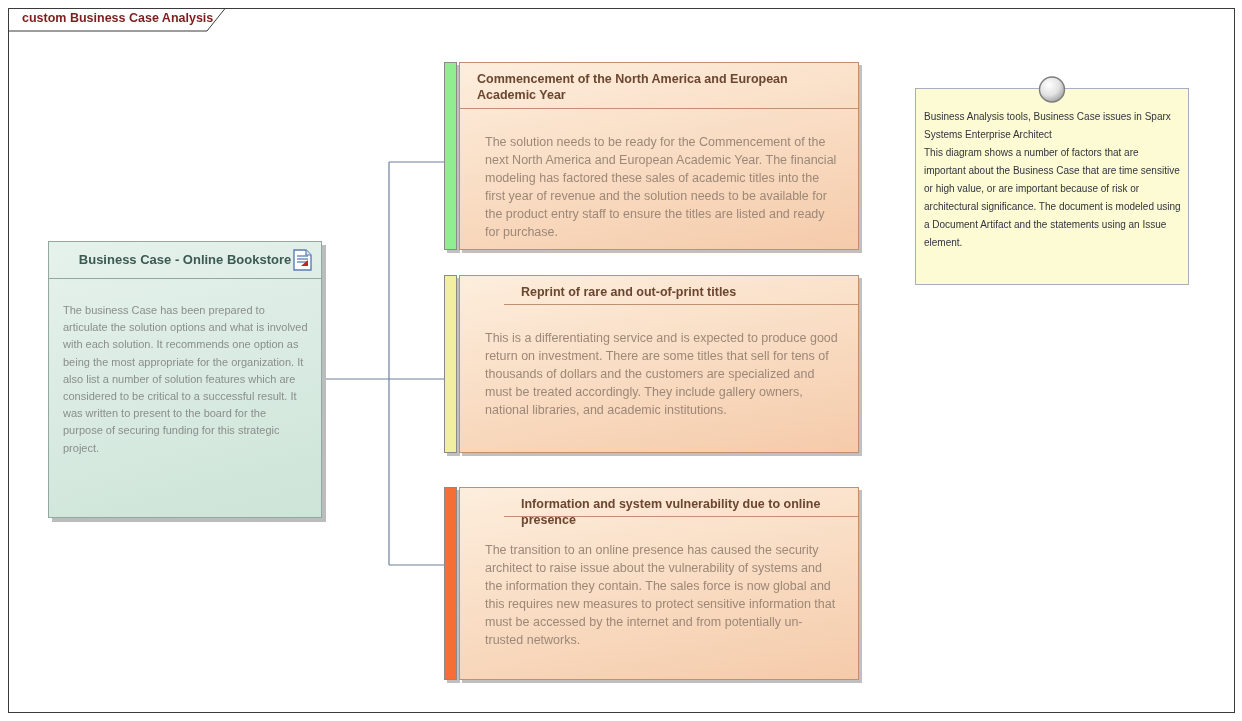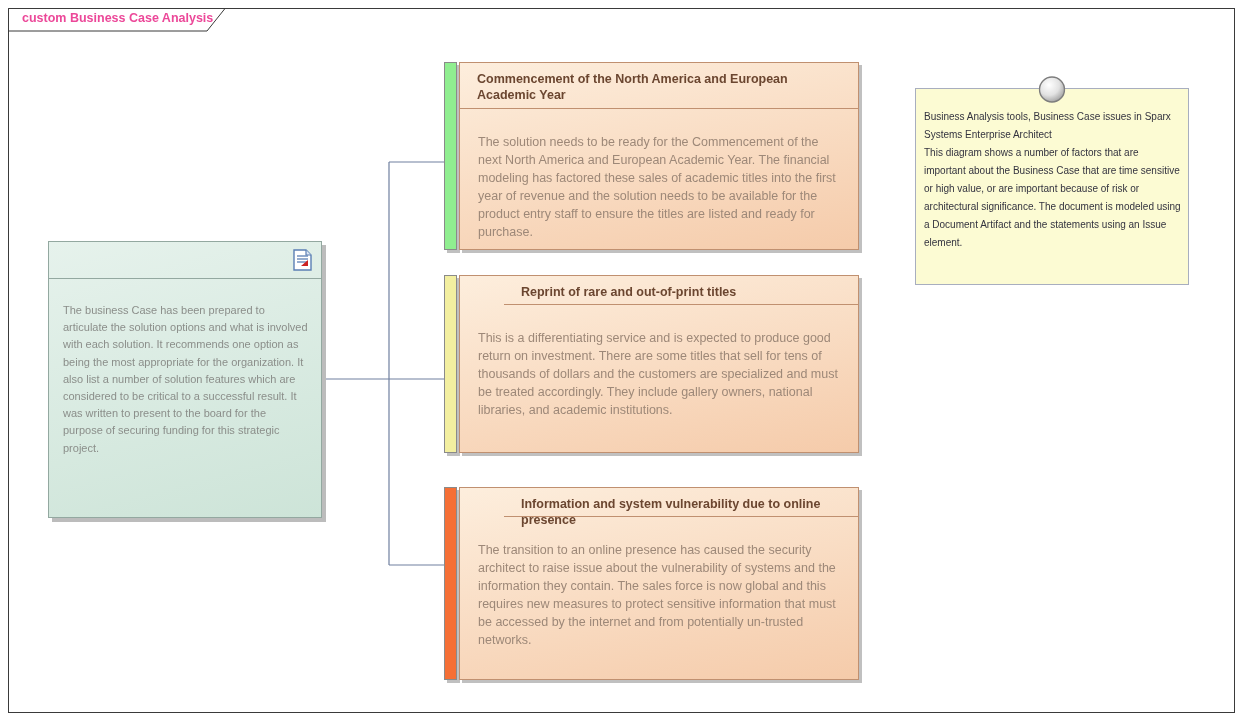--- a/index.html
+++ b/index.html
@@ -4,21 +4,21 @@
 <style>
   html,body{margin:0;padding:0;background:#ffffff;}
   .canvas{
     position:relative;width:1242px;height:721px;background:#ffffff;overflow:hidden;
     font-family:"Liberation Sans", sans-serif;
   }
   
   .frame{position:absolute;left:8px;top:8px;width:1225px;height:703px;border:1px solid #3a3a3a;}
   .frame-tab{position:absolute;left:8px;top:8px;width:232px;height:24px;}
   .frame-tab-label{
-    position:absolute;left:22px;top:11px;font-size:12.5px;font-weight:bold;color:#ec4899;white-space:nowrap;
+    position:absolute;left:22px;top:11px;font-size:12.5px;font-weight:bold;color:#7f1d1d;white-space:nowrap;
   }
   
   .connectors{position:absolute;left:0;top:0;width:1242px;height:721px;}
   
   .doc-element{
     position:absolute;left:48px;top:241px;width:274px;height:277px;
     background:linear-gradient(165deg,#e6f2ec 0%,#cde4d8 100%);
     border:1px solid #93a8a0;
     box-shadow:4px 4px 0 #bcbcbc;
     box-sizing:border-box;
@@ -42,21 +42,21 @@
     background:linear-gradient(168deg,#fdeedd 0%,#f5cbaa 100%);
     border:1px solid #c09070;box-sizing:border-box;
   }
   .issue-header{border-bottom:1px solid #c09070;box-sizing:border-box;}
   .issue-header span{
     display:block;padding:8px 16px 0 17px;font-size:12.5px;font-weight:bold;color:#6b4630;line-height:16px;
   }
   .issue-header.h2{height:46px;}
   .issue-header.h1{height:29px;margin-left:44px;}
   .issue-body{
-    padding:24px 18px 0 18px;font-size:12.5px;line-height:18px;color:#9d8878;
+    padding:24px 18px 0 25px;font-size:12.5px;line-height:18px;color:#9d8878;
   }
   
   .note-element{
     position:absolute;left:915px;top:88px;width:274px;height:197px;
     background:#fcfbd3;border:1px solid #a8aebf;box-sizing:border-box;
   }
   .note-circle{position:absolute;left:50%;top:-13px;transform:translateX(-50%);}
   .note-text{padding:19px 6px 0 8px;font-size:10px;line-height:18px;color:#33333f;}
 </style>
 </head>
@@ -69,20 +69,21 @@
   </svg>
 
   <div class="frame"></div>
   <svg class="frame-tab" xmlns="http://www.w3.org/2000/svg" width="232" height="24">
     <path d="M0.5 0.5 H217 L199 23 H0.5 Z" fill="#ffffff" stroke="#3a3a3a" stroke-width="1"></path>
   </svg>
   <div class="frame-tab-label">custom Business Case Analysis</div>
 
   <div class="doc-element">
     <div class="doc-header">
+      <span class="doc-title">Business Case - Online Bookstore</span>
       <span class="doc-icon">
         <svg xmlns="http://www.w3.org/2000/svg" width="19" height="22" viewBox="0 0 19 22">
           <path d="M1 1 H13 L18 6 V21 H1 Z" fill="#ffffff" stroke="#5b7fb4" stroke-width="1.4"></path>
           <path d="M13 1 L13 6 L18 6" fill="#dce6f4" stroke="#5b7fb4" stroke-width="1.2"></path>
           <line x1="4" y1="7" x2="15" y2="7" stroke="#5b7fb4" stroke-width="1.3"></line>
           <line x1="4" y1="10" x2="15" y2="10" stroke="#5b7fb4" stroke-width="1.3"></line>
           <line x1="4" y1="13" x2="15" y2="13" stroke="#5b7fb4" stroke-width="1.3"></line>
           <path d="M8 17 L15 17 L15 11 Z" fill="#cc2222"></path>
         </svg>
       </span>

